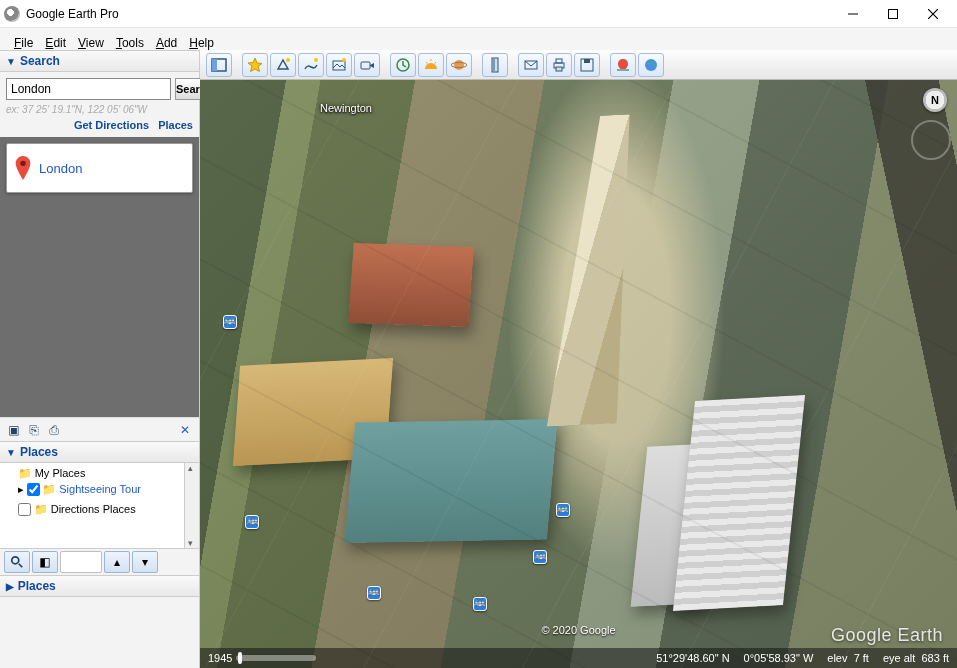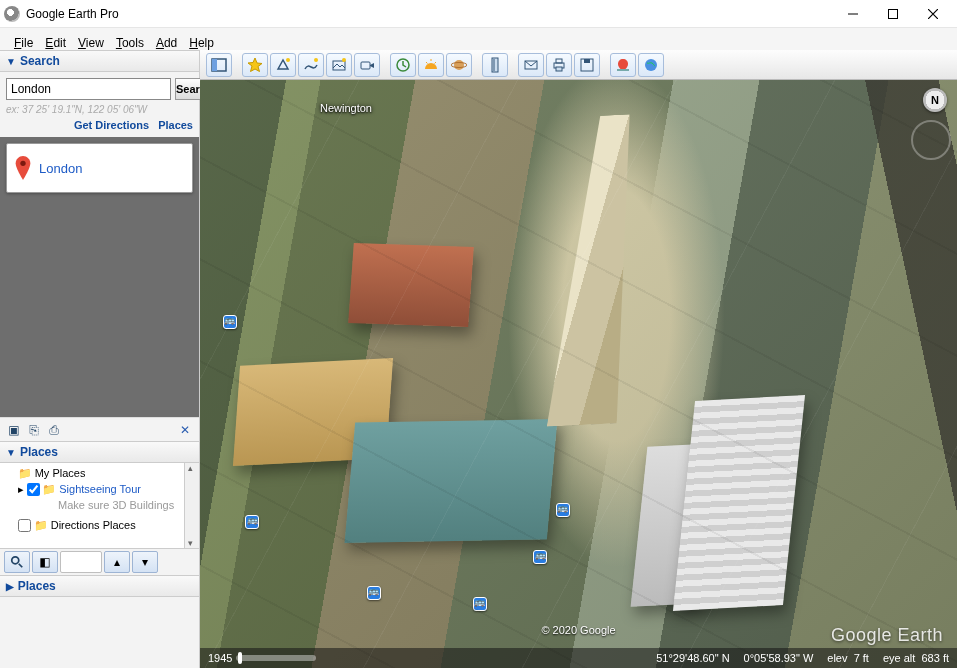--- a/index.html
+++ b/index.html
@@ -155,23 +155,20 @@
       <div class="row" style="padding-left:14px;">
           <span>📁</span>
           <span class="txt">My Places</span>
         </div>
       <div class="row" style="padding-left:14px;">
           <span>▸</span>
           <input type="checkbox" checked="" style="">
           <span>📁</span>
           <span class="txt link">Sightseeing Tour</span>
         </div>
-      <div class="row" style="padding-left:54px;color:#999;">
-          <span class="txt">Make sure 3D Buildings</span>
-        </div>
       <div style="height:4px;"></div>
       <div class="row" style="padding-left:14px;">
           <input type="checkbox" style="">
           <span>📁</span>
           <span class="txt">Directions Places</span>
         </div>
       <div class="scroll"></div>
     </div>
     <div class="places-foot">
       <div class="slot">

